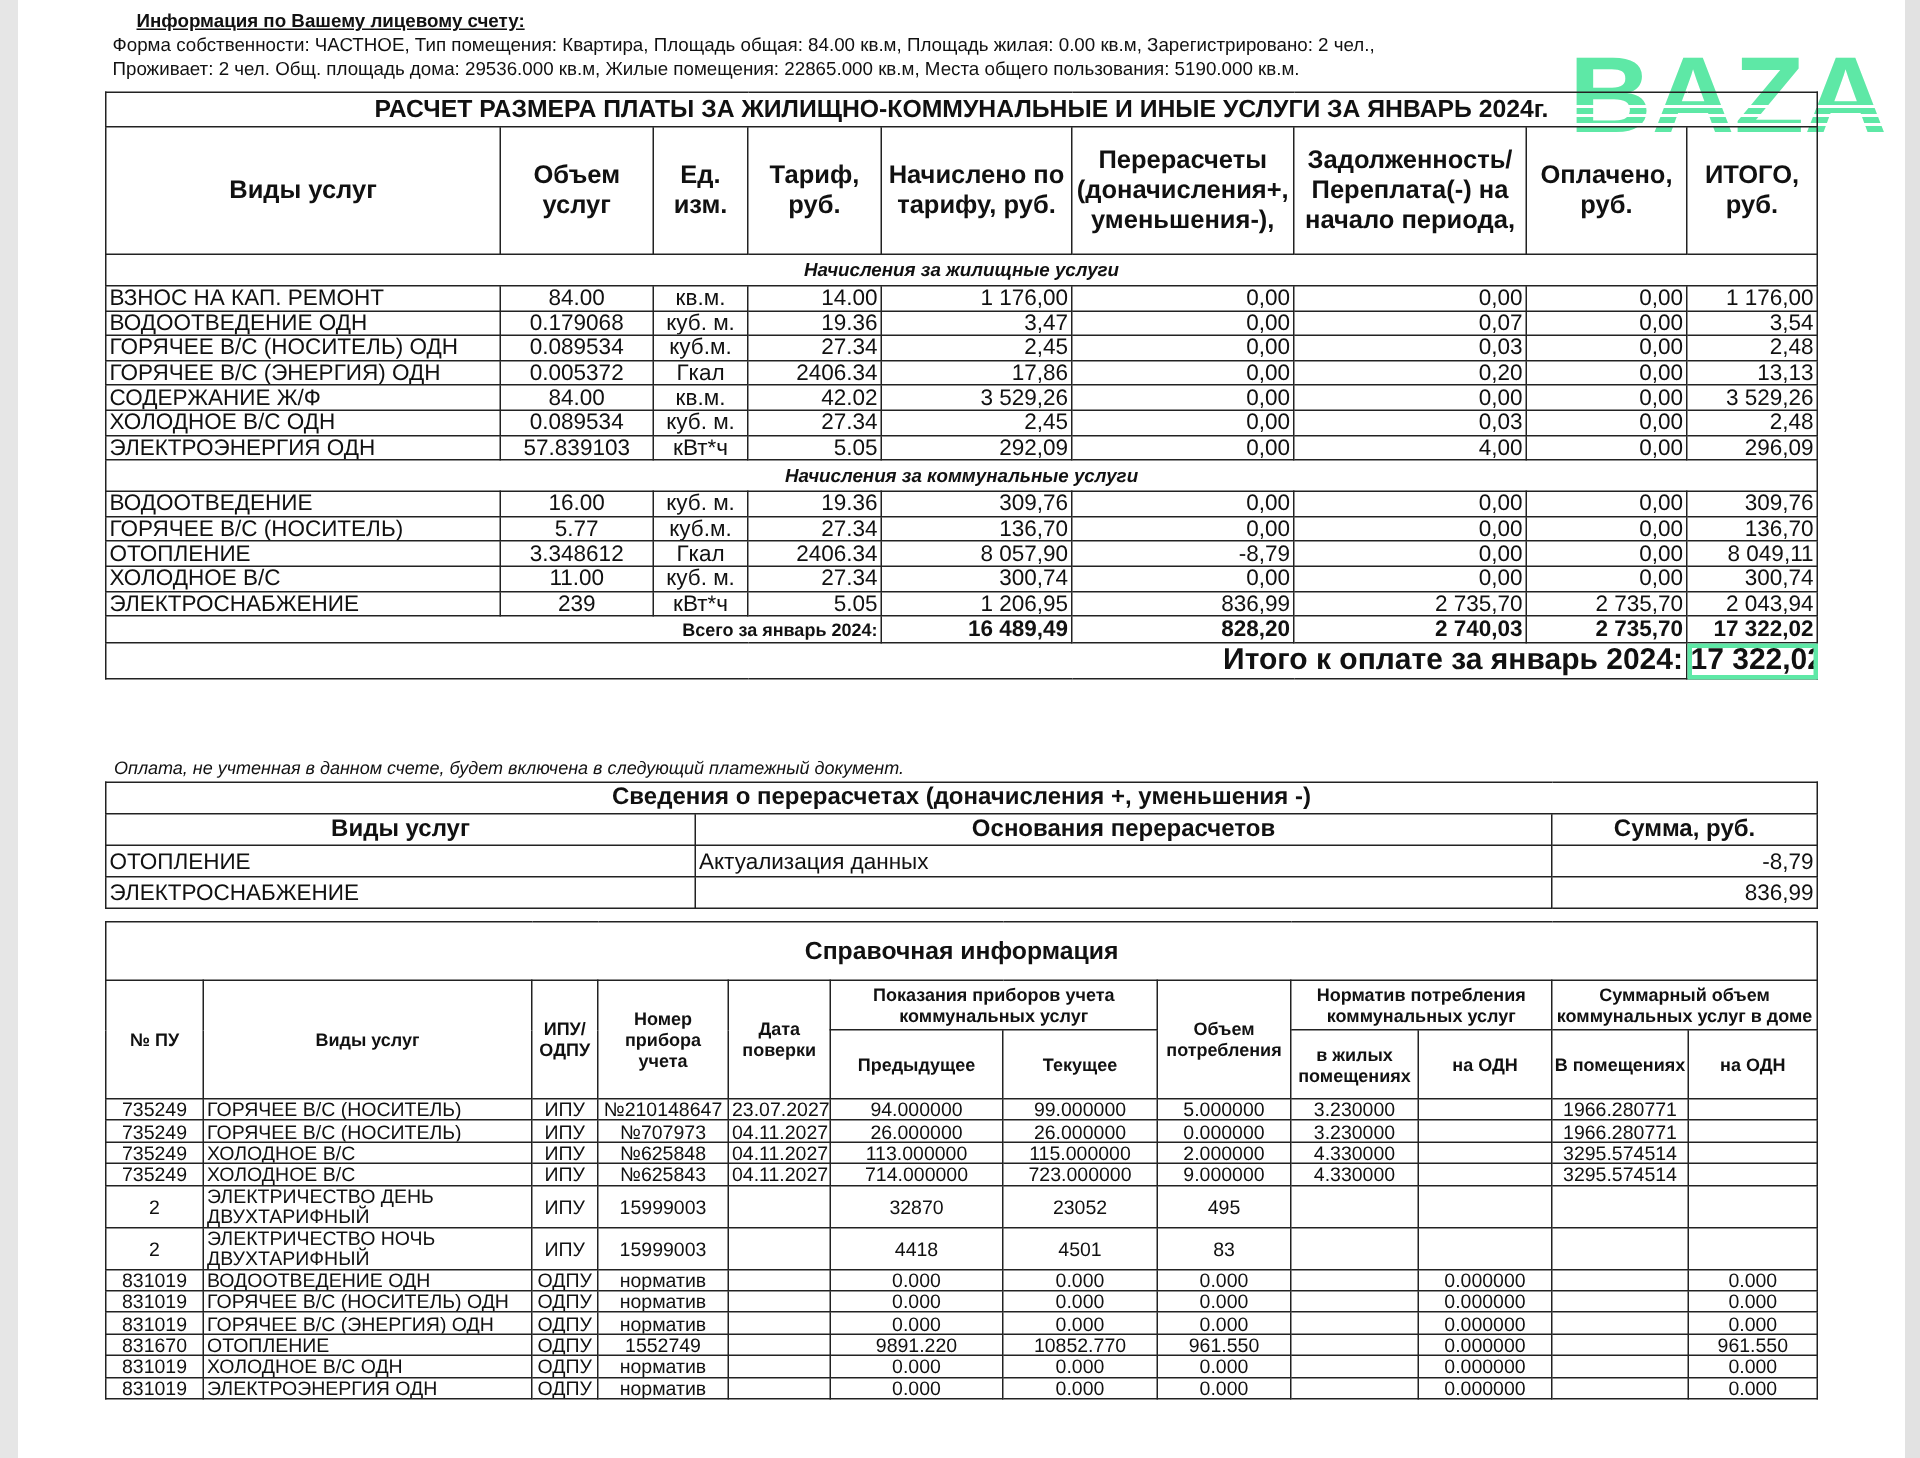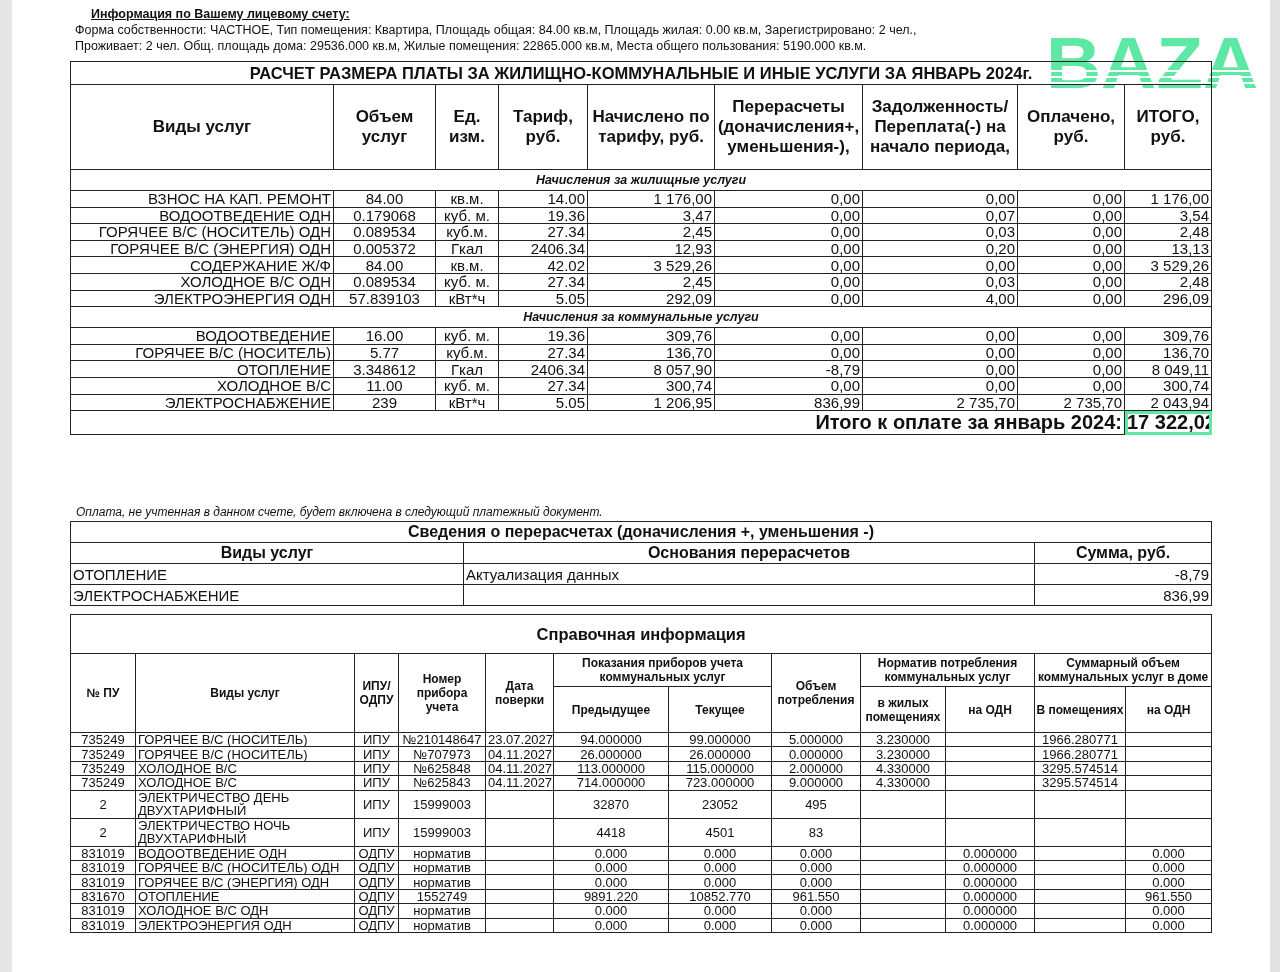--- a/index.html
+++ b/index.html
@@ -10,21 +10,21 @@
   .info { position:absolute; left:75px; top:6px; font-size:12.5px; line-height:16px; }
   .info .title { font-weight:bold; text-decoration:underline; font-size:12.5px;padding-left:16px; }
   .logo { position:absolute; left:1046px; top:30px; width:214px; height:64px; }
   table { border-collapse:collapse; table-layout:fixed; }
   td, th { border:1.5px solid #222; padding:0 2px; overflow:hidden; white-space:nowrap; }
   #main { position:absolute; left:70px; top:61px; width:1141px; }
   #main .title-row td { font-weight:bold; font-size:16.5px; text-align:center; height:22px; }
   #main th { font-weight:bold; font-size:17px; line-height:20px; height:84px; text-align:center; white-space:normal; }
   #main .sect td { font-style:italic; font-weight:bold; font-size:12.5px; text-align:center; height:20px; }
   #main .row td { font-size:15px; height:15.6px; line-height:15px; padding:0 2px; }
-  #main .row td.name { text-align:right;margin-top:11px; }
+  #main .row td.name { text-align:left;margin-top:11px; }
   #main .row td.c { text-align:center; }
   #main .row td.r { text-align:right; }
   #main .total td { font-weight:bold; font-size:15px; height:17px; text-align:right; }
   #main .total td.lbl { font-size:12px; }
   #main .grand td { font-weight:bold; font-size:20px; height:22px; text-align:right; }
   #main .grand td.amt { outline:3px solid #5ee8a6; outline-offset:-3px; }
   .note { position:absolute; left:76px; top:505px; font-size:12px; font-style:italic; }
   #recalc { position:absolute; left:70px; top:521px; width:1141px; }
   #recalc td { font-size:15px; height:20px; }
   #recalc .hd td { font-weight:bold; font-size:16px; text-align:center;margin-top:44px; }
@@ -124,21 +124,21 @@
         <td class="r">0,00</td>
         <td class="r">0,03</td>
         <td class="r">0,00</td>
         <td class="r">2,48</td>
       </tr>
       <tr class="row">
         <td class="name">ГОРЯЧЕЕ В/С (ЭНЕРГИЯ) ОДН</td>
         <td class="c">0.005372</td>
         <td class="c">Гкал</td>
         <td class="r">2406.34</td>
-        <td class="r">12,93</td>
+        <td class="r">17,86</td>
         <td class="r">0,00</td>
         <td class="r">0,20</td>
         <td class="r">0,00</td>
         <td class="r">13,13</td>
       </tr>
       <tr class="row">
         <td class="name">СОДЕРЖАНИЕ Ж/Ф</td>
         <td class="c">84.00</td>
         <td class="c">кв.м.</td>
         <td class="r">42.02</td>
@@ -227,20 +227,28 @@
         <td class="c">кВт*ч</td>
         <td class="r">5.05</td>
         <td class="r">1 206,95</td>
         <td class="r">836,99</td>
         <td class="r">2 735,70</td>
         <td class="r">2 735,70</td>
         <td class="r">2 043,94</td>
       </tr>
     </tbody>
   <tbody>
+      <tr class="total">
+    <td colspan="4" class="lbl">Всего за январь  2024:</td>
+    <td>16 489,49</td>
+    <td>828,20</td>
+    <td>2 740,03</td>
+    <td>2 735,70</td>
+    <td>17 322,02</td>
+  </tr>
   <tr class="grand">
     <td colspan="8">Итого к оплате за январь 2024:</td>
     <td class="amt">17 322,02</td>
   </tr>
 </tbody>
   </table>
 
 <div class="note">Оплата, не учтенная в данном счете, будет включена в следующий платежный документ.</div>
 
 <table id="recalc">

